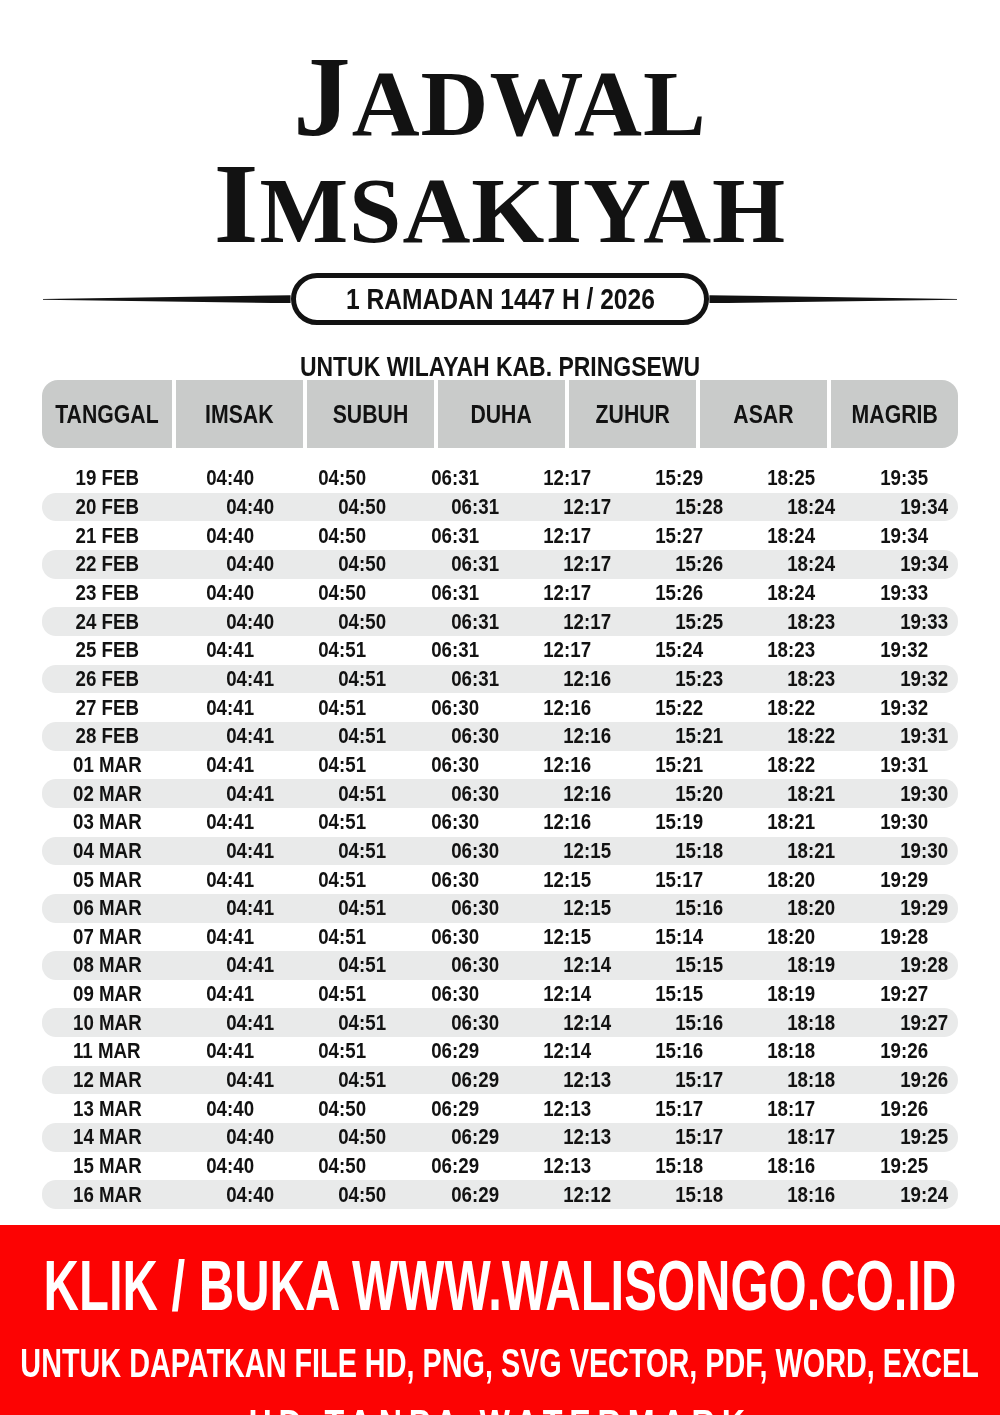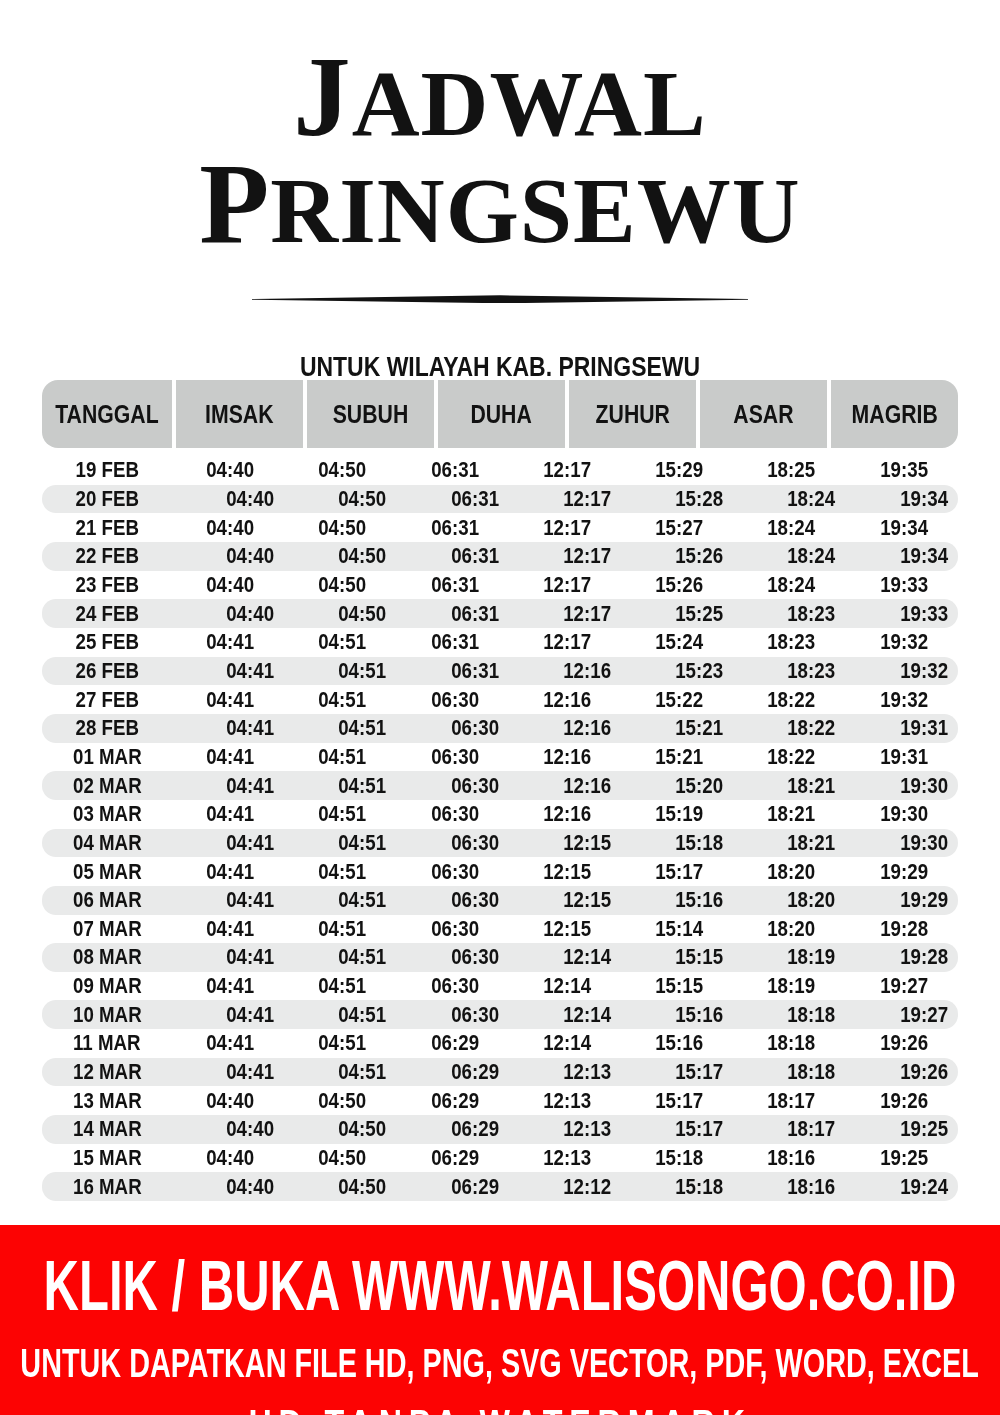--- a/index.html
+++ b/index.html
@@ -36,21 +36,21 @@
   .hrow { display:flex; gap:4px; height:68px; }
   .hcell {
     background:var(--header-bg,#c9cbca); display:flex; align-items:center; justify-content:center;
     font-weight:700; font-size:25px;
   }
   .hcell .cond { transform:scaleX(0.85); }
   .hcell:first-child { border-radius:16px 0 0 16px; }
   .hcell:last-child  { border-radius:0 16px 16px 0; }
   .col-date { flex:0 0 14.2%; }
   .col      { flex:1 1 0; }
-  .tbody { margin-top:8px; }
+  .tbody { margin-top:16px; }
   .row { display:flex; gap:4px; height:28.67px; border-radius:14px; }
   .row.alt { background:var(--row-alt,#e9eaea);gap:44px; }
   .cell { display:flex; align-items:center; justify-content:center; font-weight:700; font-size:22px; }
   .cell .cond { transform:scaleX(0.85); }
   
   .banner {
     position:absolute; left:0; bottom:0; width:100%; height:190px; box-sizing:border-box;
     background:var(--banner-bg,#fc0303); color:var(--banner-text,#ffffff);
     display:flex; flex-direction:column; align-items:center; padding-top:22px;
   }
@@ -59,25 +59,28 @@
   .b2 { font-size:40px; transform:scaleX(0.72); margin-top:22px; }
   .b3 { font-size:38px; letter-spacing:8px; transform:scaleX(0.85); margin-top:22px; }
 </style>
 </head>
 <body>
 
 <div class="poster">
 
   <div class="title-block">
     <h1 class="title-line">JADWAL</h1>
-    <h1 class="title-line">PRINGSEWU</h1>
+    <h1 class="title-line">IMSAKIYAH</h1>
   </div>
 
   <div class="divider">
     <span class="dline left"></span>
+    <span class="badge">
+      <span class="cond">1 RAMADAN 1447 H / 2026</span>
+    </span>
     <span class="dline right"></span>
   </div>
 
   <div class="subtitle">
     <span class="cond">UNTUK WILAYAH KAB. PRINGSEWU</span>
   </div>
 
   <div class="table">
     <div class="hrow">
       <div class="hcell col-date">

